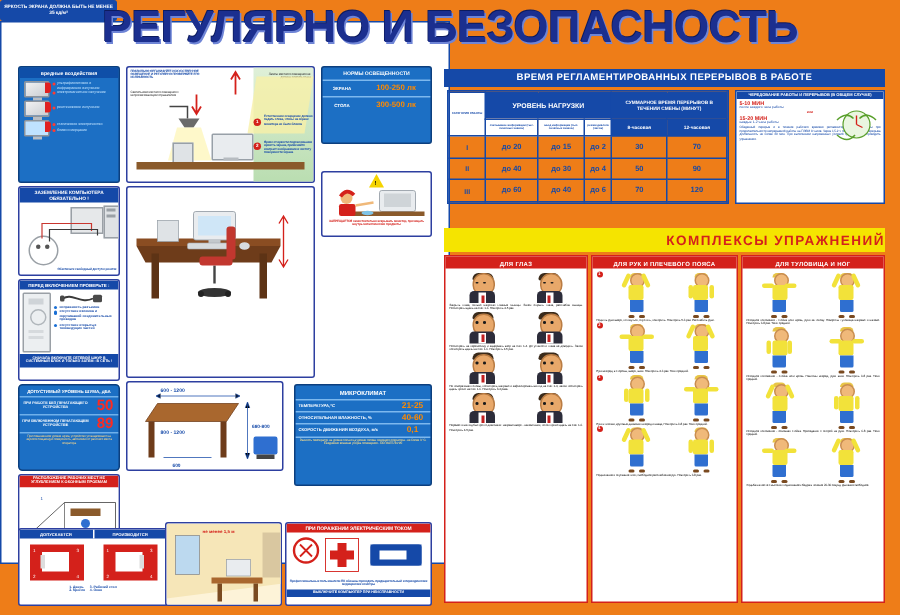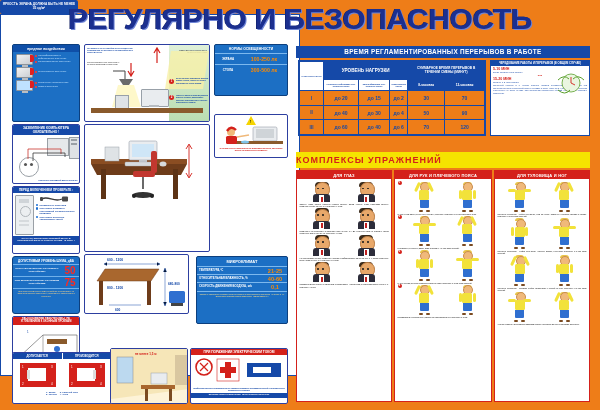--- a/index.html
+++ b/index.html
@@ -88,21 +88,21 @@
   #btable .subh2{background:#1549a8;color:#fff;font-size:3.2px;font-weight:bold;padding:1px;}
   #btable .cat{font-size:4.6px;font-weight:bold;}
   #btable td.v{font-size:5px;font-weight:bold;}
 
   #alt{position:absolute;left:490px;top:60px;width:100px;height:76px;border:0.6px solid #1549a8;background:#fff;box-sizing:border-box;overflow:hidden;}
   #alt .ah{background:#1549a8;color:#fff;font-size:2.7px;font-weight:bold;text-align:center;padding:1px;line-height:1.2;}
   .altnum{color:#d4211b;font-size:3.6px;font-weight:bold;}
   .altline{font-size:2.3px;color:#1549a8;line-height:1.18;}
 
   #exHdr{position:absolute;left:296px;top:152px;width:294px;height:16px;background:#f5e400;
-    color:#d4211b;font-size:9px;font-weight:bold;text-align:left;line-height:16px;letter-spacing:1px;}
+    color:#d4211b;font-size:9px;font-weight:bold;text-align:right;line-height:16px;letter-spacing:1px;}
   .excol{position:absolute;top:170px;height:232px;border:0.6px solid #d4211b;box-sizing:border-box;background:#fff;}
   #exEyes{left:296px;width:96px;}
   #exArms{left:394px;width:98px;}
   #exBody{left:494px;width:96px;}
   .exh{background:#d4211b;color:#fff;font-size:4px;font-weight:bold;text-align:center;padding:1.5px 0;letter-spacing:0.2px;}
 
   
   .face{width:17px;height:20px;position:relative;display:inline-block;}
   .face .head{position:absolute;left:2px;top:0;width:13px;height:13px;background:#e8a86a;border-radius:48% 48% 45% 45%;border:0.5px solid #b97c44;}
   .face .hair{position:absolute;left:1.5px;top:-0.5px;width:14px;height:5px;background:#3a2a1a;border-radius:7px 7px 2px 2px;}
@@ -248,21 +248,21 @@
   </div>
 
   <div id="noise" class="panel bluepanel">
     <div class="nh">ДОПУСТИМЫЙ УРОВЕНЬ ШУМА, дБА</div>
     <div class="nrow">
       <div class="lbl">ПРИ РАБОТЕ БЕЗ ПЕЧАТАЮЩЕГО УСТРОЙСТВА</div>
       <div class="val">50</div>
     </div>
     <div class="nrow">
       <div class="lbl">ПРИ ВКЛЮЧЕННОМ ПЕЧАТАЮЩЕМ УСТРОЙСТВЕ</div>
-      <div class="val">75</div>
+      <div class="val">89</div>
     </div>
     <div class="tiny2 ctr" style="color:#ffd98a;padding:1px 2px;border-top:0.5px solid #6fb0ea;">При повышенном уровне шума, устройство устанавливают на звукопоглощающую поверхность, автономно от рабочего места оператора</div>
   </div>
 
   <div id="layout" class="panel">
     <div class="lh">РАСПОЛОЖЕНИЕ РАБОЧИХ МЕСТ НЕ УГЛУБЛЕНИЕМ К ОКОННЫМ ПРОЕМАМ</div>
     <div style="position:relative;height:40px;background:#fff;">
       <svg width="68" height="40">
         <path d="M4 34 L30 10 L64 10 L64 34 Z" fill="#fff" stroke="#333" stroke-width="0.5"></path>
         <line x1="30" y1="10" x2="30" y2="34" stroke="#333" stroke-width="0.4"></line>

